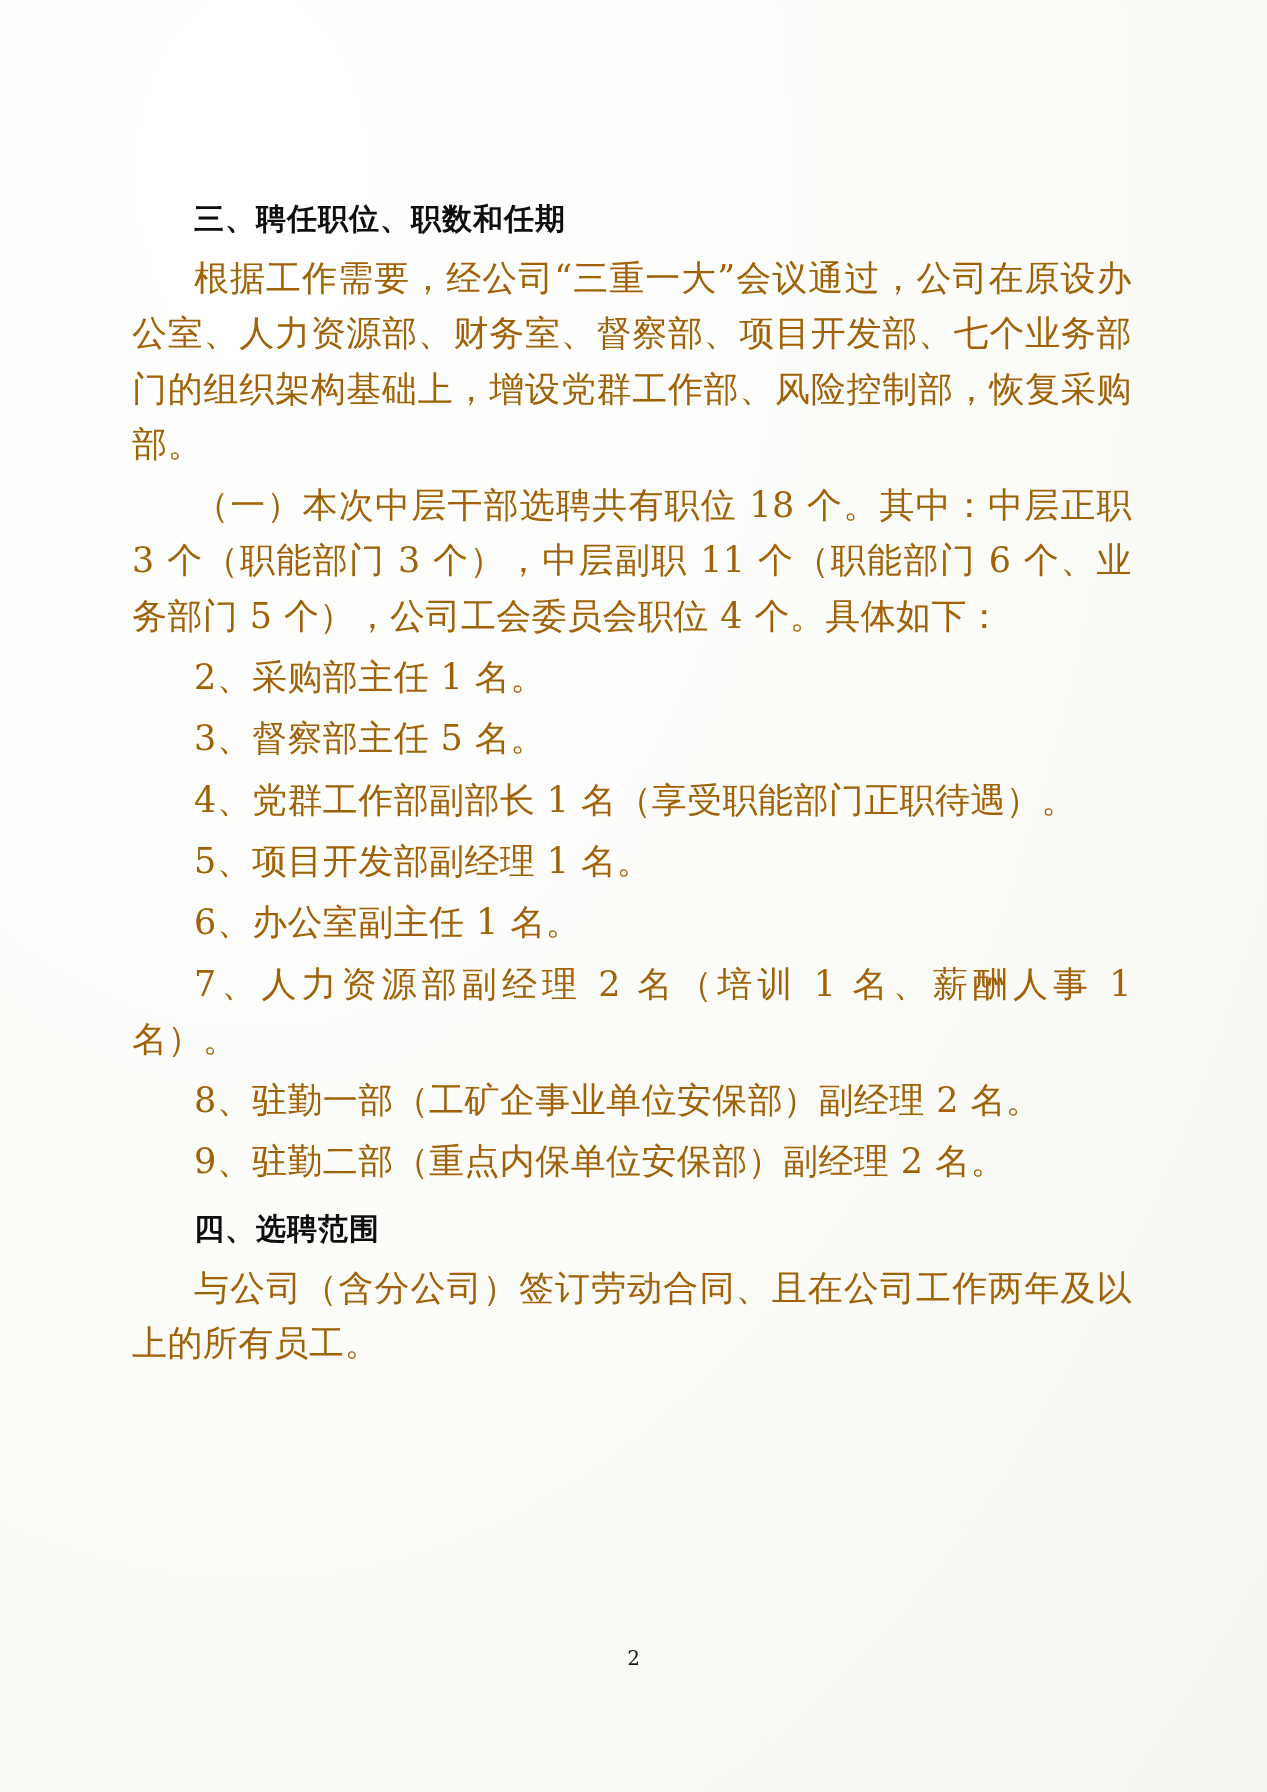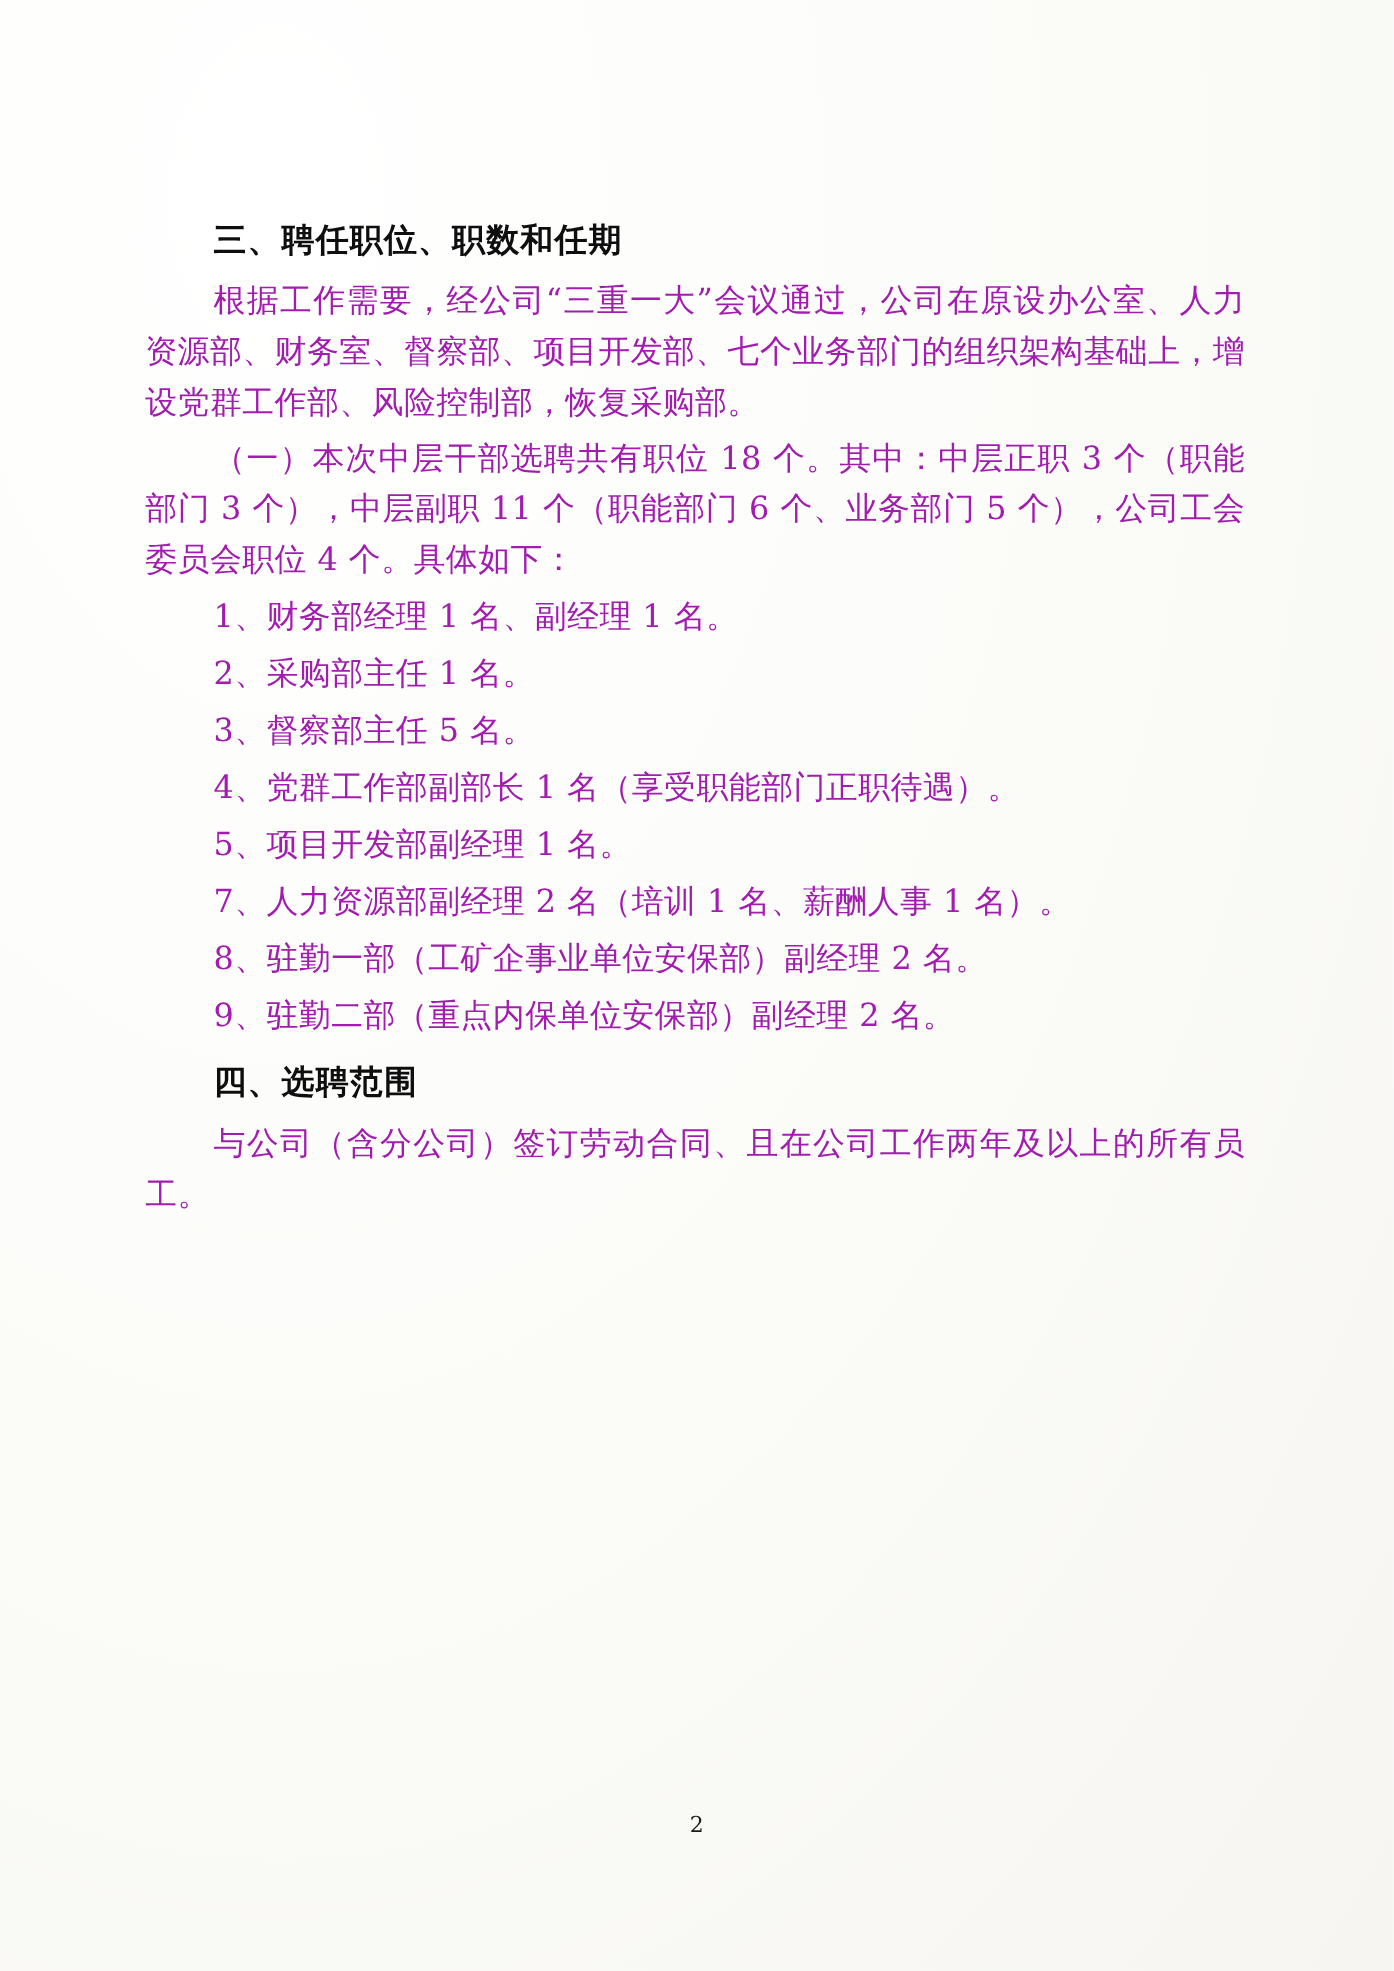--- a/index.html
+++ b/index.html
@@ -43,27 +43,27 @@
     line-height: 1.5;
     letter-spacing: 1px;
     margin: 0 0 10px 0;
     text-indent: 62px;
     color: #0e0e0e;
   }
   .doc-heading.second {
     margin-top: 16px;
   }
   p.para {
-    font-size: 29px;
+    font-size: 35px;
     line-height: 1.58;
     margin: 0 0 6px 0;
     text-align: justify;
     text-justify: inter-ideograph;
     letter-spacing: 0.4px;
-    color: #a21caf;
+    color: #a16207;
   }
   p.indent2 {
     text-indent: 62px;
   }
   p.item {
     text-indent: 62px;
   }
   .page-number {
     position: absolute;
     left: 0;
@@ -82,25 +82,25 @@
   <div class="paper-tint"></div>
 
   <div class="content">
 
     <h2 class="doc-heading">三、聘任职位、职数和任期</h2>
 
     <p class="para indent2">根据工作需要，经公司“三重一大”会议通过，公司在原设办公室、人力资源部、财务室、督察部、项目开发部、七个业务部门的组织架构基础上，增设党群工作部、风险控制部，恢复采购部。</p>
 
     <p class="para indent2">（一）本次中层干部选聘共有职位 18 个。其中：中层正职 3 个（职能部门 3 个），中层副职 11 个（职能部门 6 个、业务部门 5 个），公司工会委员会职位 4 个。具体如下：</p>
 
-    <p class="para item">1、财务部经理 1 名、副经理 1 名。</p>
     <p class="para item">2、采购部主任 1 名。</p>
     <p class="para item">3、督察部主任 5 名。</p>
     <p class="para item">4、党群工作部副部长 1 名（享受职能部门正职待遇）。</p>
     <p class="para item">5、项目开发部副经理 1 名。</p>
+    <p class="para item">6、办公室副主任 1 名。</p>
     <p class="para item">7、人力资源部副经理 2 名（培训 1 名、薪酬人事 1 名）。</p>
     <p class="para item">8、驻勤一部（工矿企事业单位安保部）副经理 2 名。</p>
     <p class="para item">9、驻勤二部（重点内保单位安保部）副经理 2 名。</p>
 
 
     <h2 class="doc-heading second">四、选聘范围</h2>
 
     <p class="para indent2">与公司（含分公司）签订劳动合同、且在公司工作两年及以上的所有员工。</p>
 
   </div>

